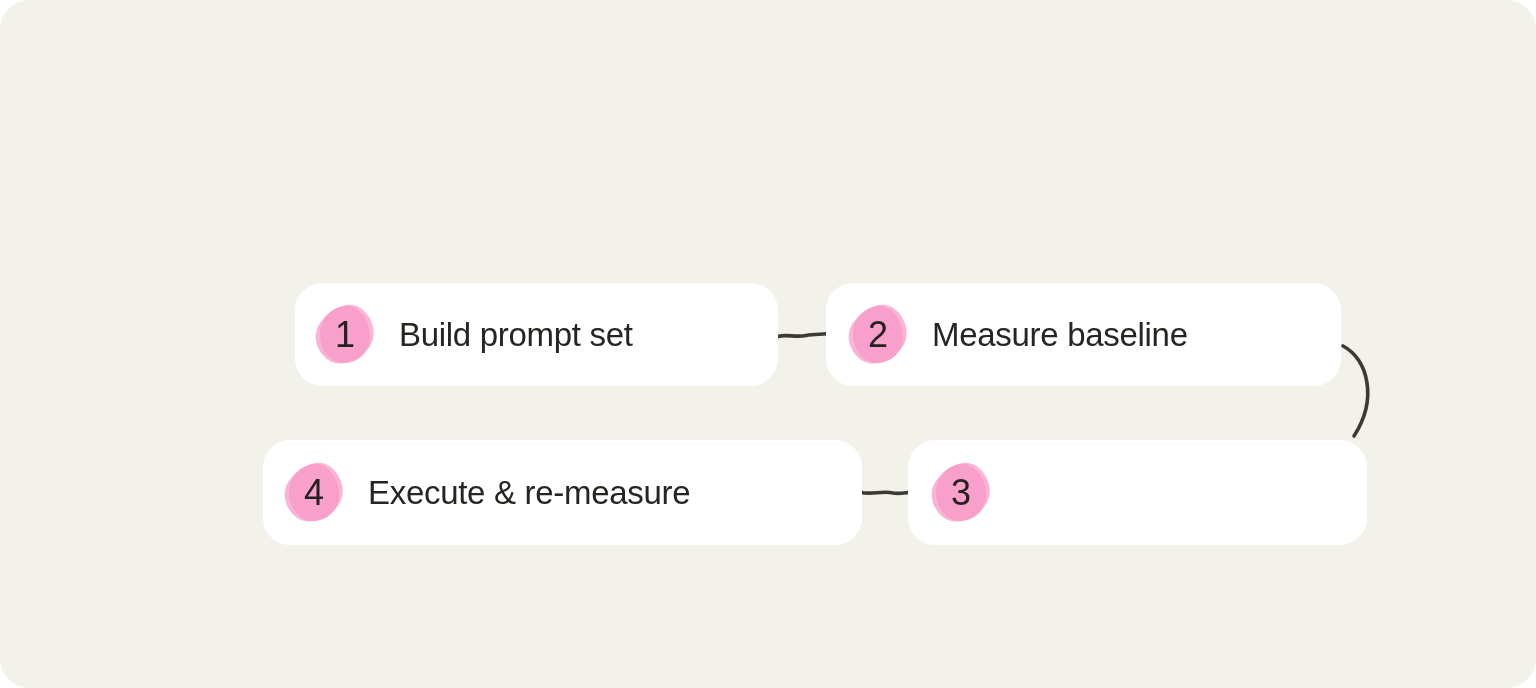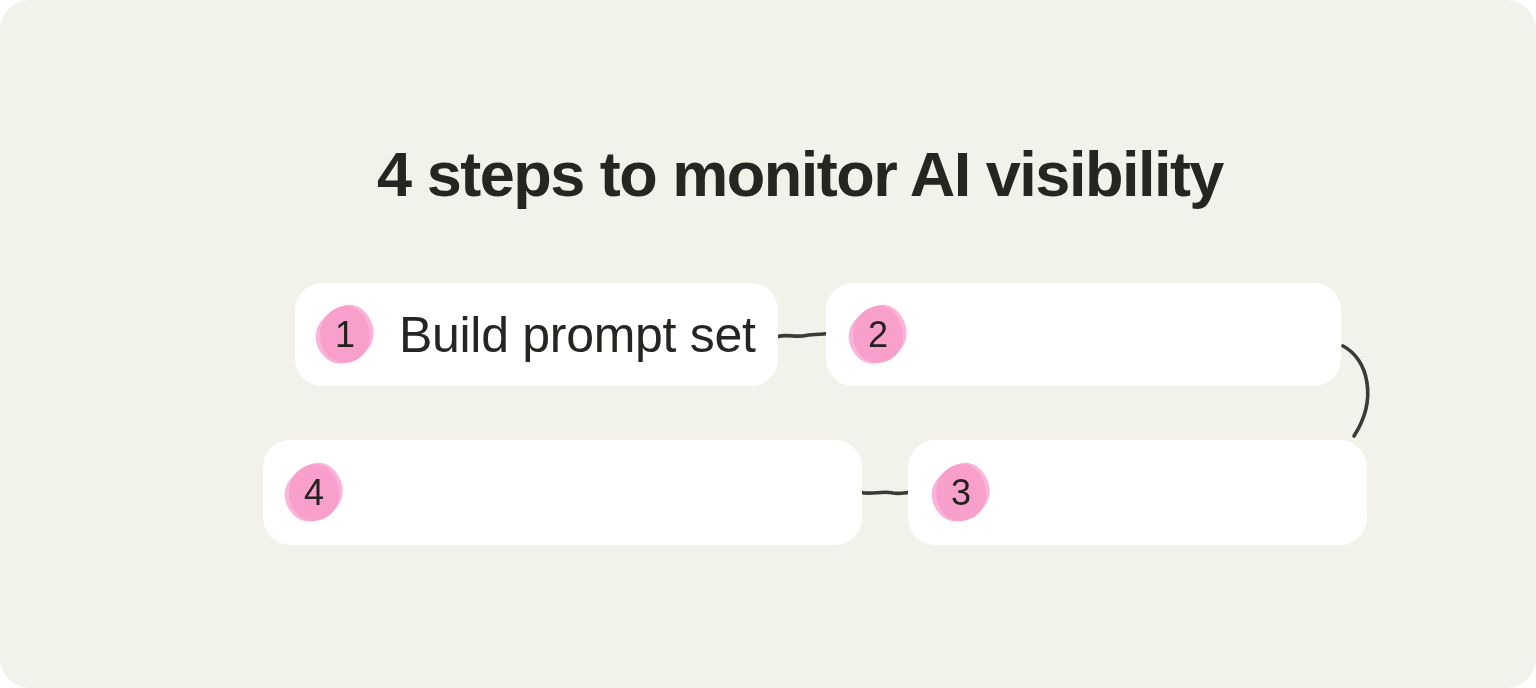--- a/index.html
+++ b/index.html
@@ -68,21 +68,21 @@
   }
   .blob .num{
     position:relative;z-index:1;
     font-size:36px;
     font-weight:500;
     color:#232220;
     letter-spacing:0;
   }
 
   .label{
-    font-size:50px;
+    font-size:33px;
     font-weight:500;
     color:var(--text);
     letter-spacing:-0.3px;
     white-space:nowrap;
   }
 
   svg.connectors{
     position:absolute;inset:0;
     width:1536px;height:688px;
     pointer-events:none;
@@ -92,46 +92,47 @@
     stroke:var(--connector);
     stroke-width:3.6;
     stroke-linecap:round;
   }
 </style>
 </head>
 <body>
 
 <div class="canvas">
 
-  <h1 class="title">4 steps to monitor AI visibility</h1>
 
   <svg class="connectors" viewBox="0 0 1536 688" aria-hidden="true">
     <path d="M778,336.5 C786,334 796,337.5 806,335.5 C814,334 821,334.5 826,333.8"></path>
     <path d="M1343,346 C1368,359 1378,399 1354,436"></path>
     <path d="M861,492.4 C871,495 883,490.5 893,493 C898,494 904,493 908,492.6"></path>
   </svg>
 
   <div class="card card1">
     <span class="blob">
       <span class="num">1</span>
     </span>
     <span class="label">Build prompt set</span>
   </div>
 
   <div class="card card2">
     <span class="blob">
       <span class="num">2</span>
     </span>
+    <span class="label">Measure baseline</span>
   </div>
 
   <div class="card card3">
     <span class="blob">
       <span class="num">3</span>
     </span>
   </div>
 
   <div class="card card4">
     <span class="blob">
       <span class="num">4</span>
     </span>
+    <span class="label">Execute &amp; re-measure</span>
   </div>
 
 </div>
 
 </body></html>

